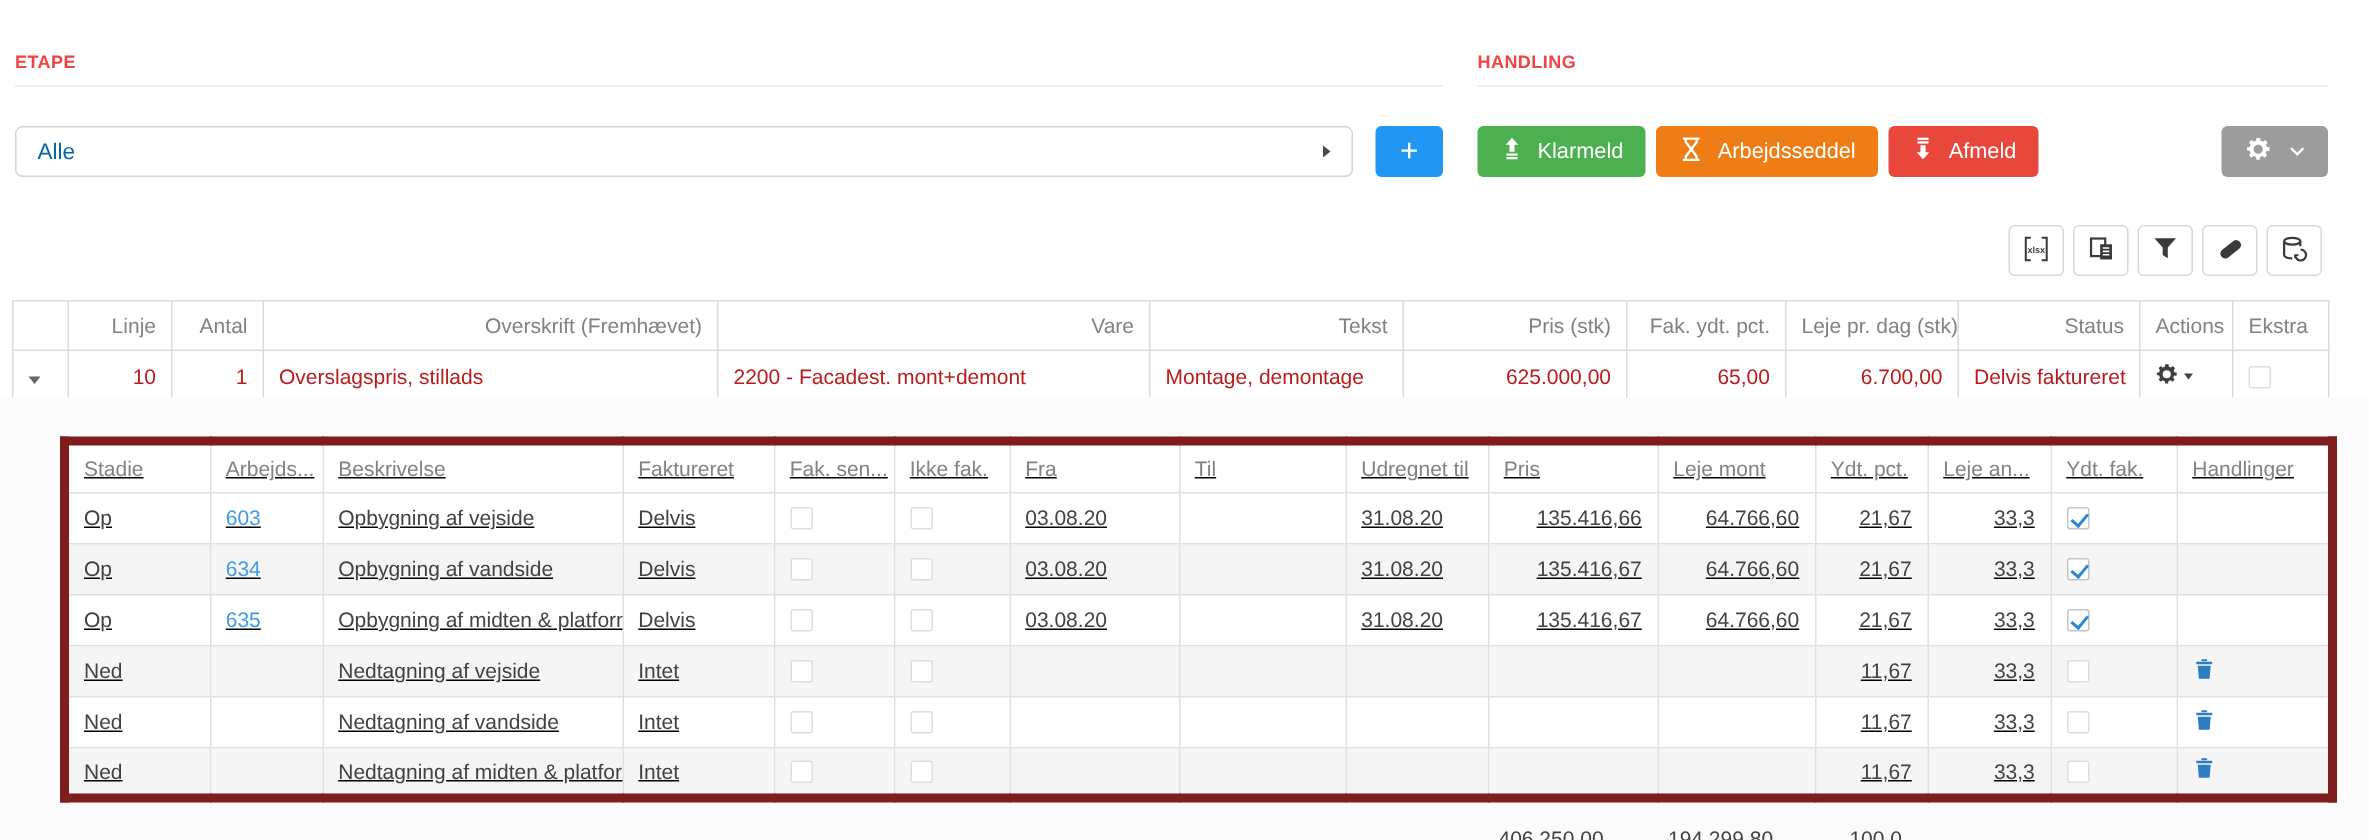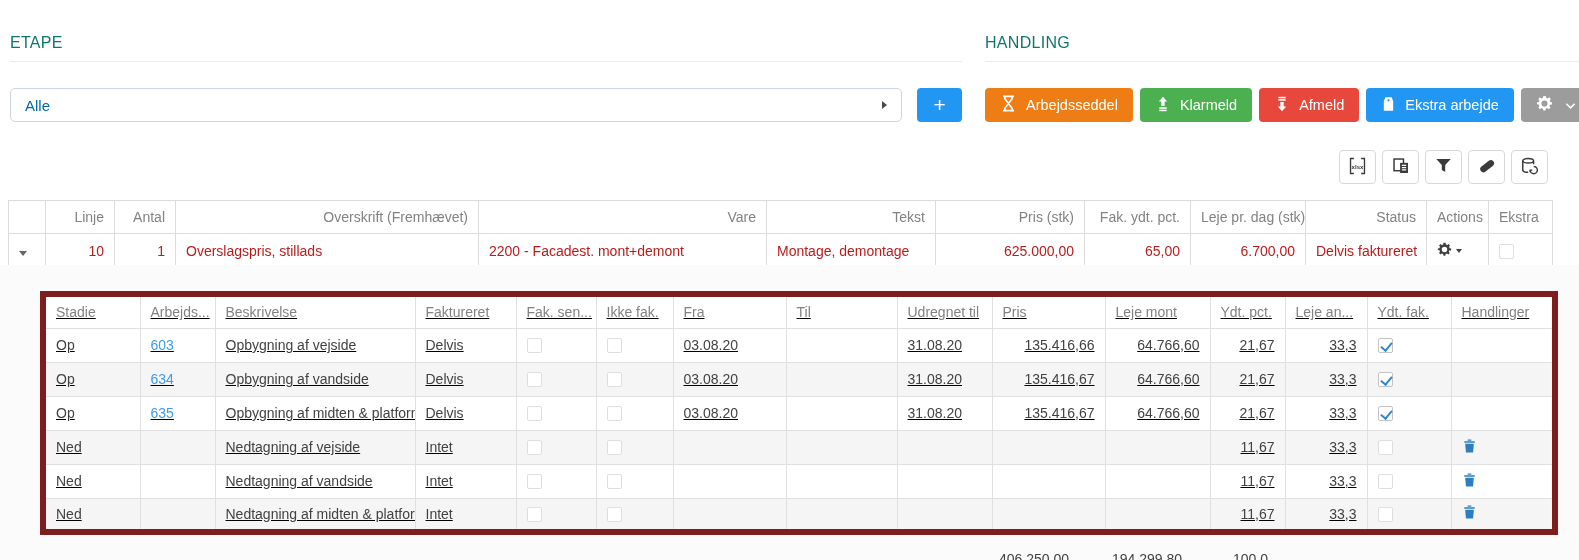--- a/index.html
+++ b/index.html
@@ -3,21 +3,21 @@
 <meta charset="utf-8">
 <style>
   * { margin:0; padding:0; box-sizing:border-box; }
   body { font-family: "Liberation Sans", sans-serif; background:#fff; }
   .page { position:relative; width:1579px; height:560px; background:#fff; overflow:hidden; }
 
   
   .top { position:absolute; left:10px; top:34px; width:1542px; display:flex; gap:23px; }
   .col-etape { width:952px; }
   .col-handling { flex:1; }
-  .sec-label { font-size:16px; font-weight:normal; color:#0f766e; letter-spacing:.3px; }
+  .sec-label { font-size:12px; font-weight:bold; color:#ef4444; letter-spacing:.3px; }
   .sec-rule { border:none; border-top:1px solid #e9e9e9; margin-top:9px; }
   .sec-controls { margin-top:26px; display:flex; align-items:center; }
 
   .select { width:893px; height:34px; border:1px solid #ccd6de; border-radius:5px; display:flex; align-items:center; padding:0 14px; font-size:15px; color:#0369a1; cursor:pointer; }
   .select .val { flex:1; }
   .caret-right { width:0; height:0; border-left:5px solid #4a4a4a; border-top:4px solid transparent; border-bottom:4px solid transparent; }
   .btn-plus { width:45px; height:34px; margin-left:15px; background:#2196f3; border:none; border-radius:4px; color:#fff; font-size:21px; line-height:32px; cursor:pointer; }
 
   .hbtns { display:flex; gap:7px; width:100%; }
   .btn { height:34px; border:none; border-radius:4px; color:#fff; font-size:14.5px; display:flex; align-items:center; gap:9px; padding:0 15px; cursor:pointer; white-space:nowrap; }
@@ -79,53 +79,47 @@
           <span class="caret-right"></span>
         </div>
         <button class="btn-plus">+</button>
       </div>
     </div>
 
     <div class="col-handling">
       <div class="sec-label">HANDLING</div>
       <hr class="sec-rule">
       <div class="sec-controls hbtns">
-        <button class="btn btn-orange">
-          <span><svg width="17" height="17" viewBox="0 0 16 16">
-                <g fill="none" stroke="#fff" stroke-width="1.5">
-                  <path d="M2.8 1.3h10.4M2.8 14.7h10.4M4.6 1.3v2.2L8 8l3.4-4.5V1.3M4.6 14.7v-2.2L8 8l3.4 4.5v2.2"></path>
-                </g>
-              </svg></span>
-          <span>Arbejdsseddel</span>
-        </button>
         <button class="btn btn-green">
           <span><svg width="16" height="16" viewBox="0 0 16 16">
                 <g fill="#fff">
                   <path d="M8 .8l4.2 4.7H9.7v4.6H6.3V5.5H3.8z"></path>
                   <rect x="4.3" y="11.3" width="7.4" height="1.5"></rect>
                   <rect x="4.3" y="13.7" width="7.4" height="1.5"></rect>
                 </g>
               </svg></span>
           <span>Klarmeld</span>
         </button>
+        <button class="btn btn-orange">
+          <span><svg width="17" height="17" viewBox="0 0 16 16">
+                <g fill="none" stroke="#fff" stroke-width="1.5">
+                  <path d="M2.8 1.3h10.4M2.8 14.7h10.4M4.6 1.3v2.2L8 8l3.4-4.5V1.3M4.6 14.7v-2.2L8 8l3.4 4.5v2.2"></path>
+                </g>
+              </svg></span>
+          <span>Arbejdsseddel</span>
+        </button>
         <button class="btn btn-red">
           <span><svg width="16" height="16" viewBox="0 0 16 16">
                 <g fill="#fff">
                   <rect x="4.3" y=".8" width="7.4" height="1.5"></rect>
                   <rect x="4.3" y="3.2" width="7.4" height="1.5"></rect>
                   <path d="M8 15.2L3.8 10.5h2.5V5.9h3.4v4.6h2.5z"></path>
                 </g>
               </svg></span>
           <span>Afmeld</span>
-        </button>
-        <button class="btn btn-blue">
-          <span><svg width="15" height="16" viewBox="0 0 16 16">
-                <path fill="#fff" fill-rule="evenodd" d="M4.6.8h6.8l1.6 4.2v10.2H3V5zM8 5.3a1.2 1.2 0 1 0 0-2.4 1.2 1.2 0 0 0 0 2.4z"></path>
-              </svg></span>
-          <span>Ekstra arbejde</span>
         </button>
         <button class="btn btn-gear">
           <span><svg width="17" height="17" viewBox="0 0 16 16">
                 <path fill="#fff" d="M8 5.1A2.9 2.9 0 1 0 8 10.9 2.9 2.9 0 0 0 8 5.1zm6.9 4.1l-1.7-.3a5.4 5.4 0 0 1-.6 1.5l1 1.4-1.5 1.5-1.4-1-1.5.6-.3 1.7H6.9l-.3-1.7a5.4 5.4 0 0 1-1.5-.6l-1.4 1-1.5-1.5 1-1.4-.6-1.5-1.7-.3V6.9l1.7-.3.6-1.5-1-1.4 1.5-1.5 1.4 1 1.5-.6.3-1.7h2.3l.3 1.7 1.5.6 1.4-1 1.5 1.5-1 1.4.6 1.5 1.7.3z"></path>
               </svg></span>
           <span><svg width="11" height="8" viewBox="0 0 12 8">
                 <path d="M1.5 1.5L6 6l4.5-4.5" stroke="#fff" stroke-width="1.7" fill="none"></path>
               </svg></span>
         </button>
       </div>

